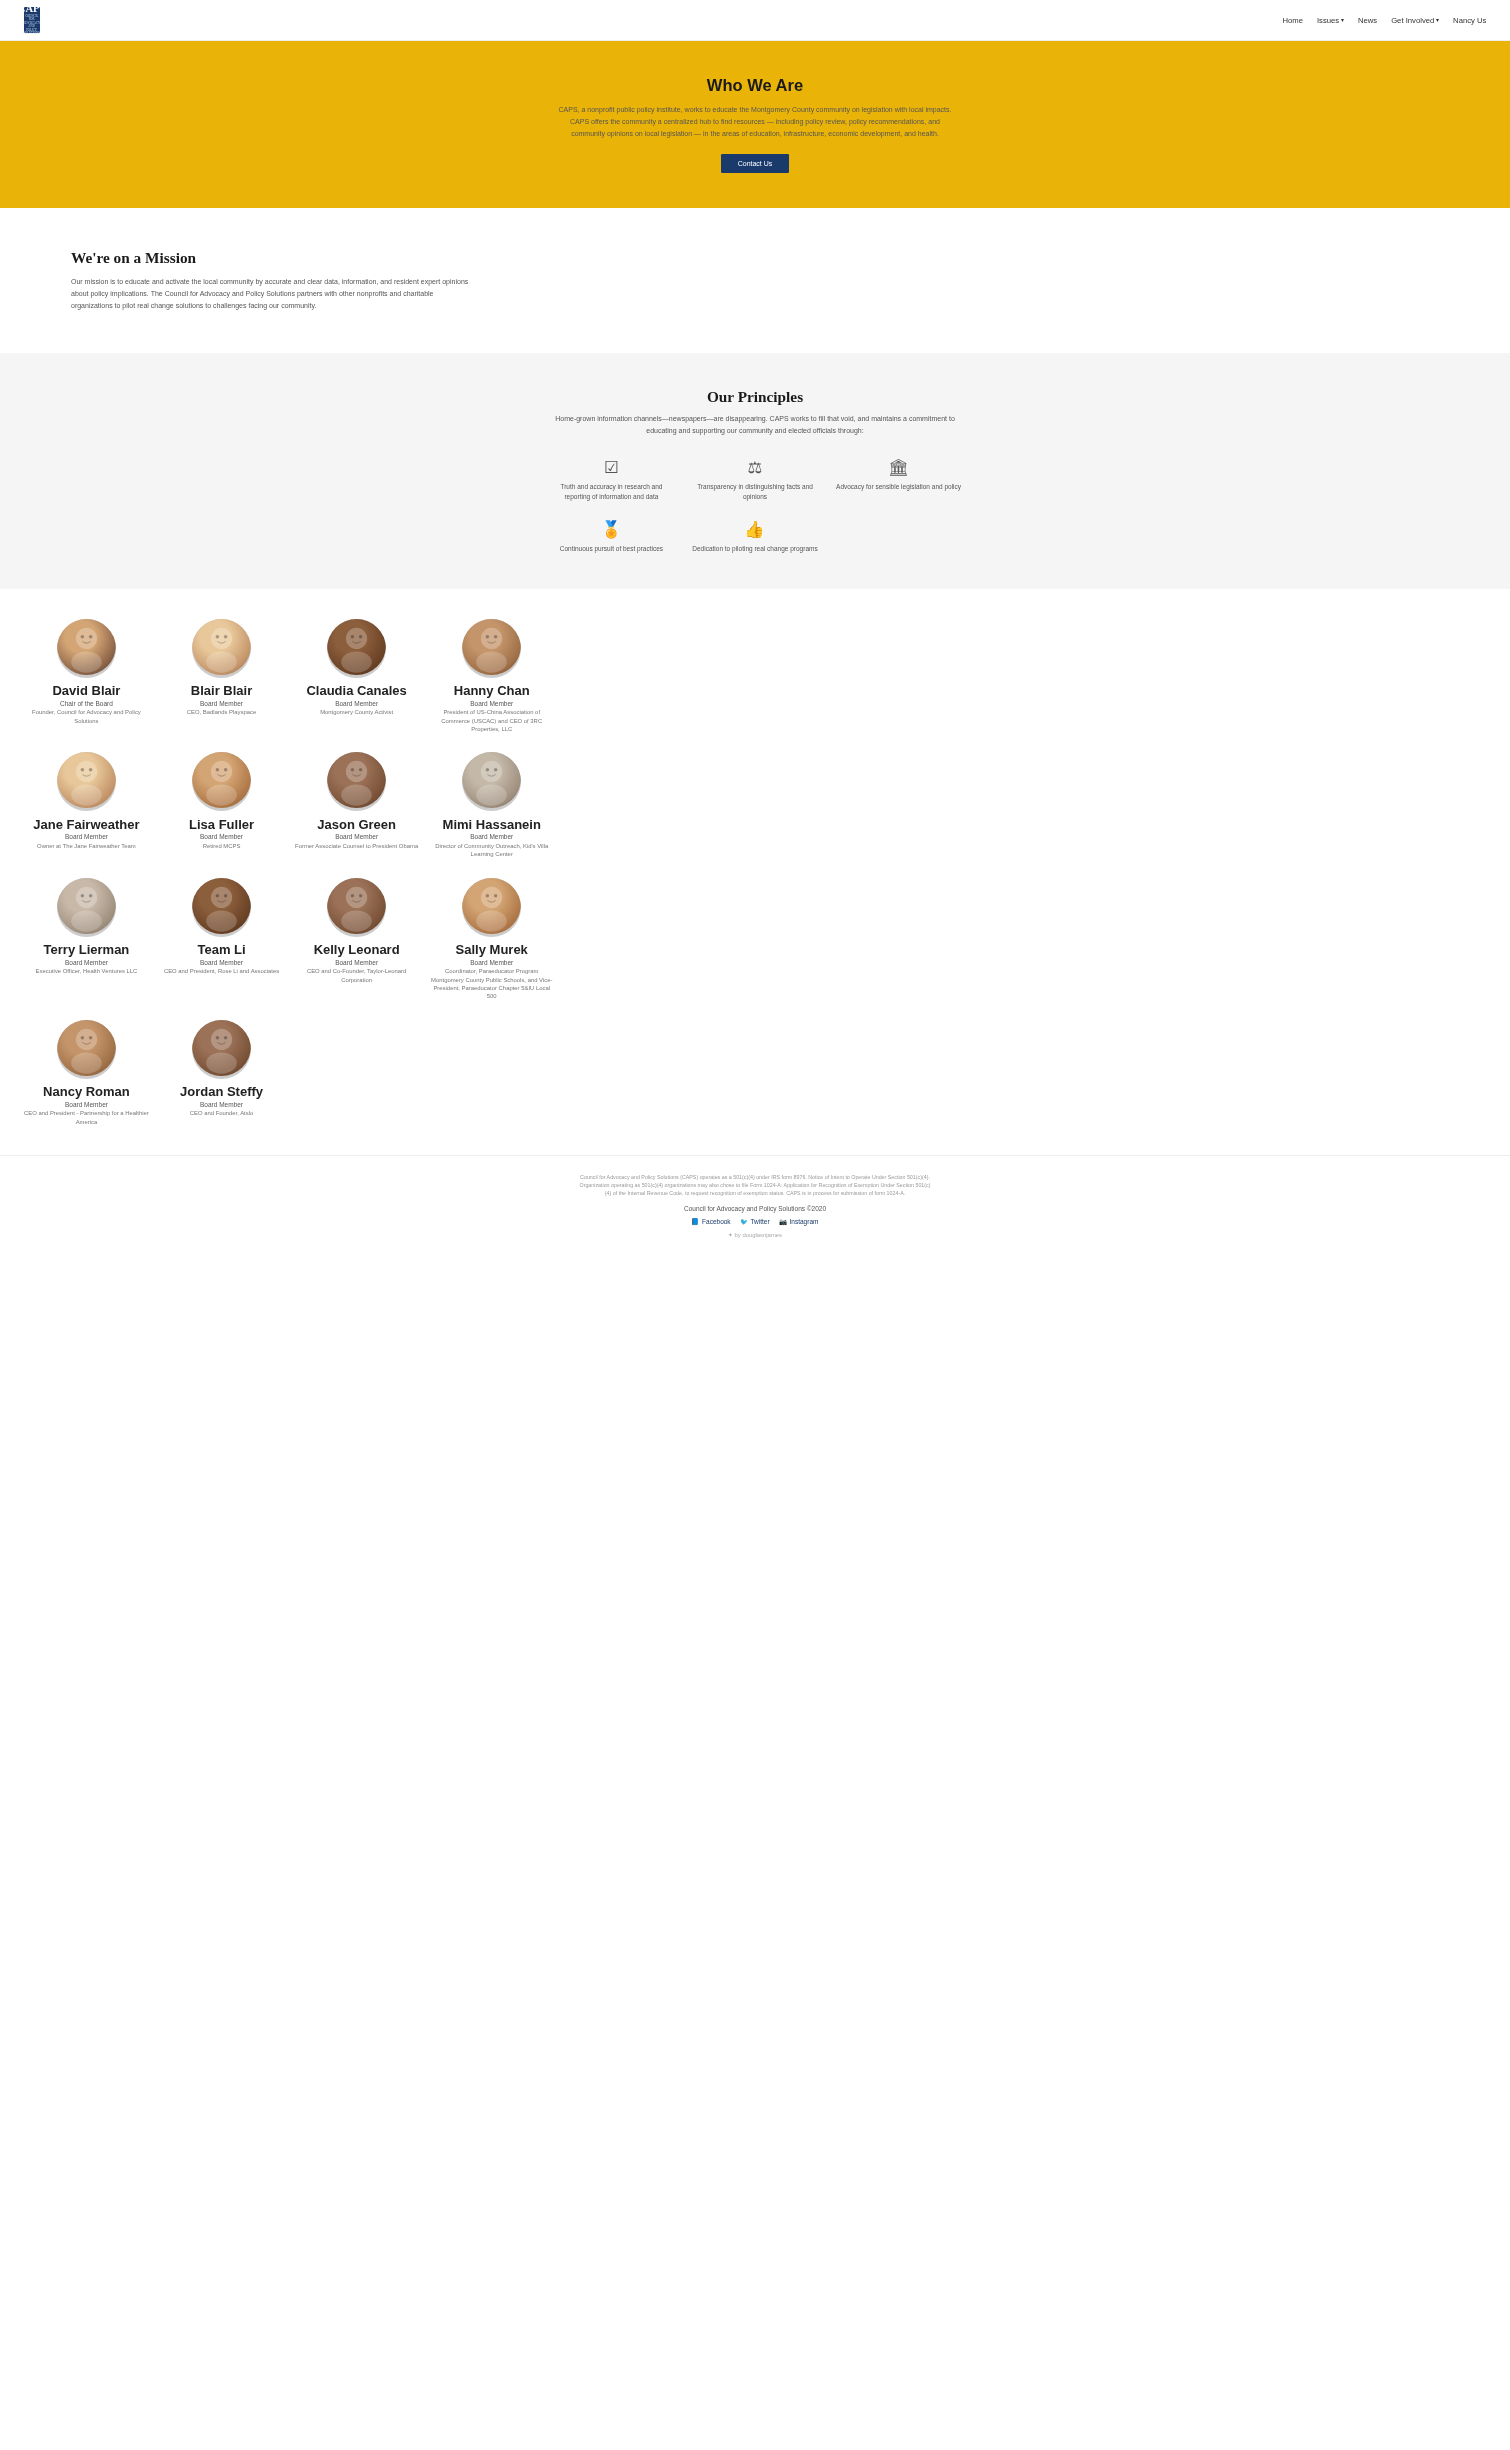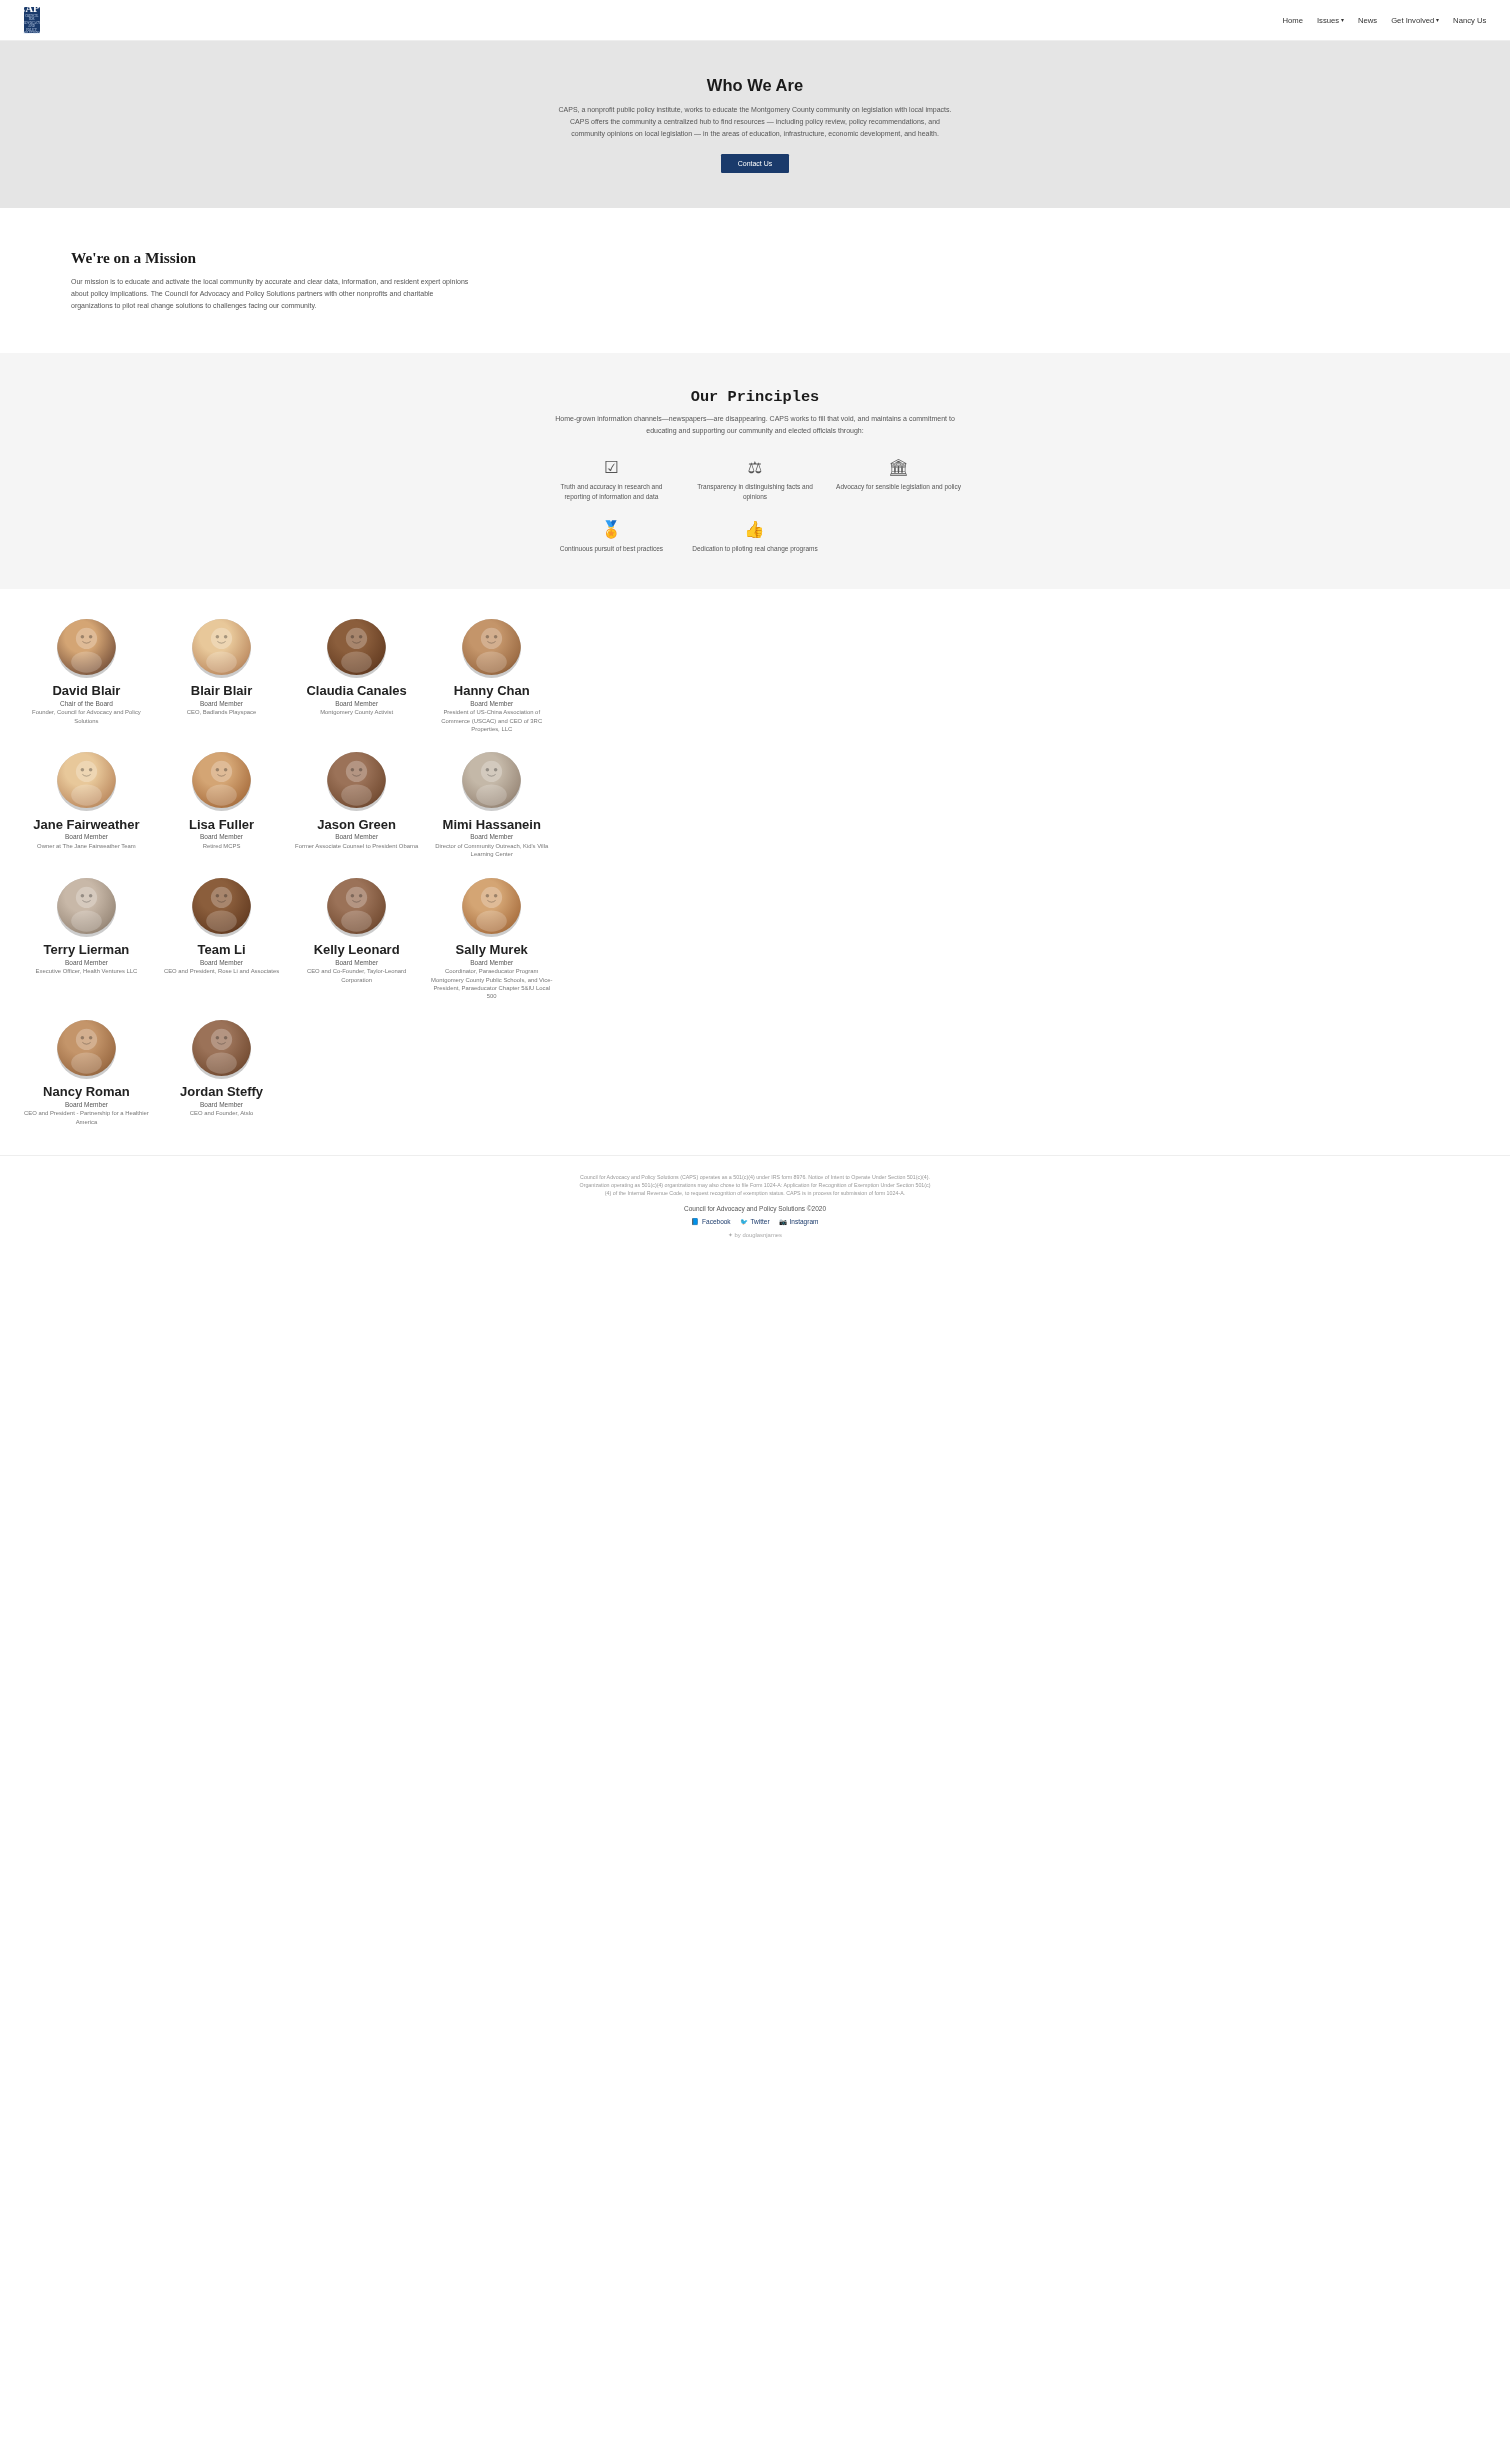--- a/index.html
+++ b/index.html
@@ -25,36 +25,36 @@
     .nav-links a {
       text-decoration: none; color: #333; font-size: 7.7px; font-family: sans-serif;
       display: flex; align-items: center; gap: 1.8px;
     }
     .dropdown-arrow { font-size: 5.9px; }
 
     
     section { padding: 35px 23.6px; }
 
     
-    .who-we-are { background: #e5e5e5; text-align: center; padding: 35px 71px; }
+    .who-we-are { background: #eab308; text-align: center; padding: 35px 71px; }
     .who-we-are h1 { font-size: 16.5px; color: #1a1a1a; margin-bottom: 9.4px; font-family: sans-serif; }
     .who-we-are p { font-size: 7px; color: #555; line-height: 1.7; max-width: 401px; margin: 0 auto 14px; font-family: sans-serif; }
     .contact-btn {
       background: #1a3a6b; color: #fff; border: none; padding: 5.9px 16.5px;
       font-size: 7px; cursor: pointer; font-family: sans-serif; border-radius: 1.2px;
     }
 
     
     .mission { background: #fff; padding: 41px 71px; }
     .mission h2 { font-size: 15.3px; color: #1a1a1a; margin-bottom: 9.4px; font-family: Liberation Serif, serif; }
     .mission p { font-size: 7px; color: #555; line-height: 1.7; max-width: 401px; font-family: sans-serif; }
 
     
     .principles { background: #f5f5f5; padding: 35px 47px; text-align: center; }
-    .principles h2 { font-size: 15.3px; color: #1a1a1a; margin-bottom: 7px; font-family: Liberation Mono, monospace; }
+    .principles h2 { font-size: 15.3px; color: #1a1a1a; margin-bottom: 7px; font-family: Liberation Serif, serif; }
     .principles > p { font-size: 7px; color: #555; line-height: 1.7; max-width: 401px; margin: 0 auto 21px; font-family: sans-serif; }
     .principles-grid { display: grid; grid-template-columns: repeat(3, 1fr); gap: 17.7px; max-width: 413px; margin: 0 auto; }
     .principle-item { display: flex; flex-direction: column; align-items: center; gap: 4.7px; }
     .principle-icon { font-size: 16.5px; color: #555; }
     .principle-text { font-size: 6.5px; color: #555; line-height: 1.5; font-family: sans-serif; }
 
     
     .board { background: #fff; padding: 29.5px 23.6px; }
     .board h2 { font-size: 14px; color: #1a1a1a; margin-bottom: 21px; font-family: sans-serif; font-weight: bold; }
     .board-grid { display: grid; grid-template-columns: repeat(4, 1fr); gap: 19px 9.4px; max-width: 531px; }

